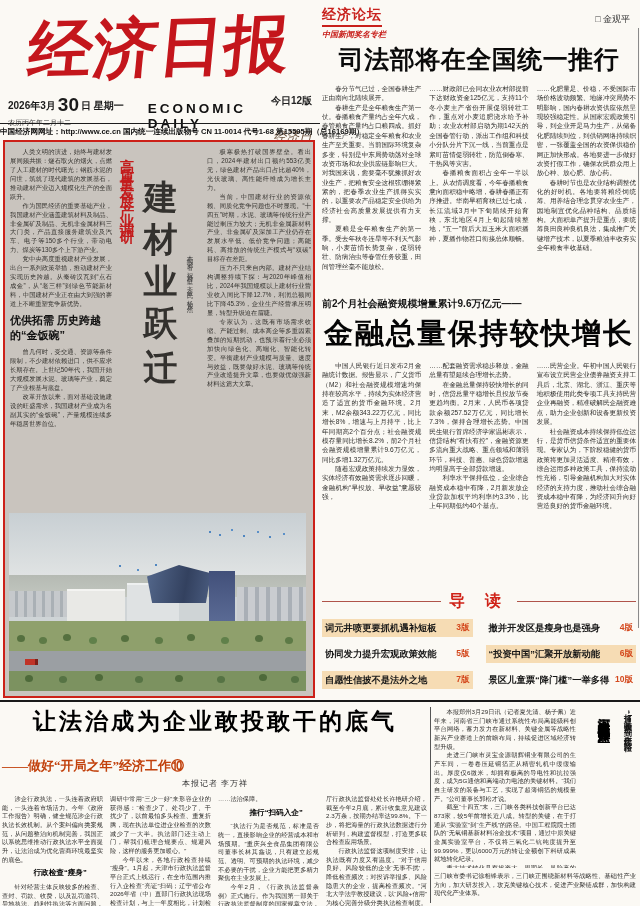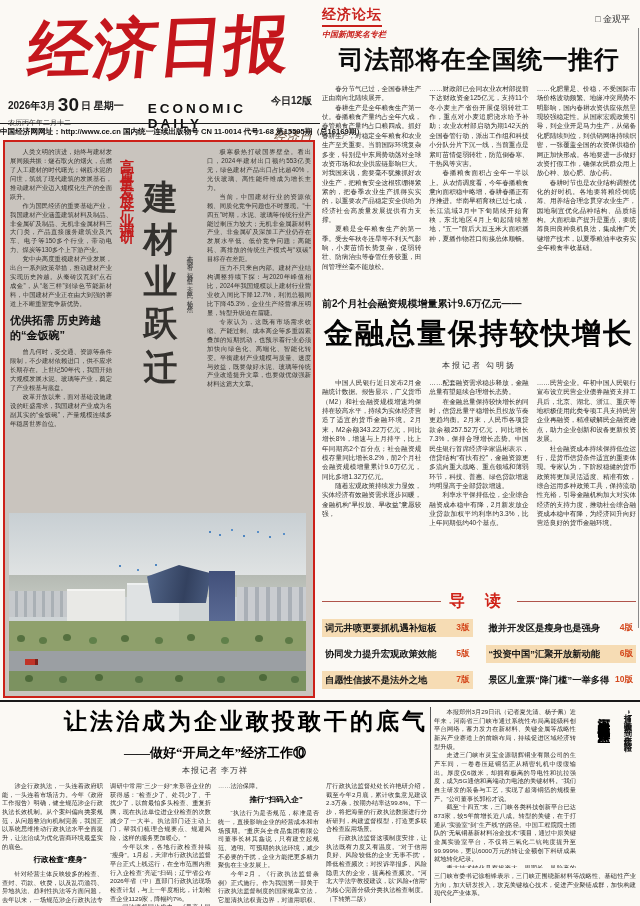--- a/index.html
+++ b/index.html
@@ -89,22 +89,22 @@
   .dd-grid{margin-top:7px;display:grid;grid-template-columns:1fr 1fr;column-gap:13px;row-gap:8px;}
   .dd-item{display:flex;justify-content:space-between;align-items:center;font-size:9.3px;font-weight:bold;
            color:#171717;padding:2.5px 3px;}
   .dd-item.hl{background:#f6dcb4;}
   .dd-page{color:#d4491e;font-size:8.5px;font-weight:bold;margin-left:4px;white-space:nowrap;}
   
   .hrule{position:absolute;left:0;top:700px;width:640px;height:1.5px;background:#1a1a1a;}
   .vdiv{position:absolute;left:430px;top:707px;width:1px;height:196px;background:#555;}
   
   .law{position:absolute;left:2px;top:706px;width:426px;}
-  .law-headline{text-align:right;font-size:23px;font-weight:900;color:#000;letter-spacing:3px;white-space:nowrap;}
-  .law-sub{text-align:center;font-family:"Liberation Serif",serif;font-weight:bold;font-size:13px;color:#000000;margin-top:7px;}
+  .law-headline{text-align:center;font-size:23px;font-weight:900;color:#000;letter-spacing:3px;white-space:nowrap;}
+  .law-sub{text-align:left;font-family:"Liberation Serif",serif;font-weight:bold;font-size:13px;color:#c2410c;margin-top:20px;}
   .law-byline{text-align:center;font-size:8px;color:#333;margin-top:3px;letter-spacing:1px;font-family:"Liberation Serif",serif;}
   .law-body{margin-top:6px;height:132px;gap:7px;}
   .law-body .col{width:101px;font-size:6.2px;line-height:1.4;color:#2e2d2b;}
   .law-subhead{text-align:center;font-weight:900;font-size:7.6px;color:#000;margin:4px 0;}
   
   .smx{position:absolute;left:434px;top:706px;width:202px;height:198px;}
   .smx-body{position:absolute;left:0;top:2px;width:142px;height:160px;overflow:hidden;
             font-size:6.2px;line-height:1.4;color:#2e2d2b;text-align:justify;}
   .smx-headline{position:absolute;right:24px;top:2px;writing-mode:vertical-rl;font-family:"Liberation Serif",serif;
                 font-weight:900;font-size:12.5px;letter-spacing:1px;color:#000;height:168px;}
@@ -194,21 +194,20 @@
       <div class="tree t1"></div>
       <div class="tree t2"></div>
       <div class="ph-truck"></div>
       <div class="speck"></div>
     </div>
   </div>
 
   <div class="finance">
     <div class="fin-kicker">前2个月社会融资规模增量累计9.6万亿元——</div>
     <div class="fin-headline">金融总量保持较快增长</div>
-    <div class="fin-byline">本报记者 勾明扬</div>
     <div class="cols fin-body">
       <div class="col">
         <p class="bp">中国人民银行近日发布2月金融统计数据。报告显示，广义货币（M2）和社会融资规模增速均保持在较高水平，持续为实体经济营造了适宜的货币金融环境。2月末，M2余额343.22万亿元，同比增长8%，增速与上月持平，比上年同期高2个百分点；社会融资规模存量同比增长8.2%，前2个月社会融资规模增量累计9.6万亿元，同比多增1.32万亿元。</p>
         <p class="bp">随着宏观政策持续发力显效，实体经济有效融资需求逐步回暖，金融机构“早投放、早收益”意愿较强，</p>
       </div>
       <div class="col">
         <p class="bp cont">……配套融资需求稳步释放，金融总量有望延续合理增长态势。</p>
         <p class="bp">在金融总量保持较快增长的同时，信贷总量平稳增长且投放节奏更趋均衡。2月末，人民币各项贷款余额257.52万亿元，同比增长7.3%，保持合理增长态势。中国民生银行首席经济学家温彬表示，信贷结构“有扶有控”，金融资源更多流向重大战略、重点领域和薄弱环节，科技、普惠、绿色贷款增速均明显高于全部贷款增速。</p>
         <p class="bp">利率水平保持低位，企业综合融资成本稳中有降，2月新发放企业贷款加权平均利率约3.3%，比上年同期低约40个基点。</p>
       </div>

